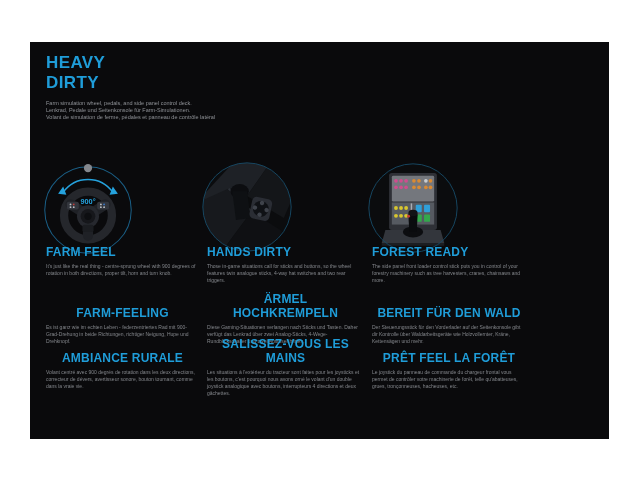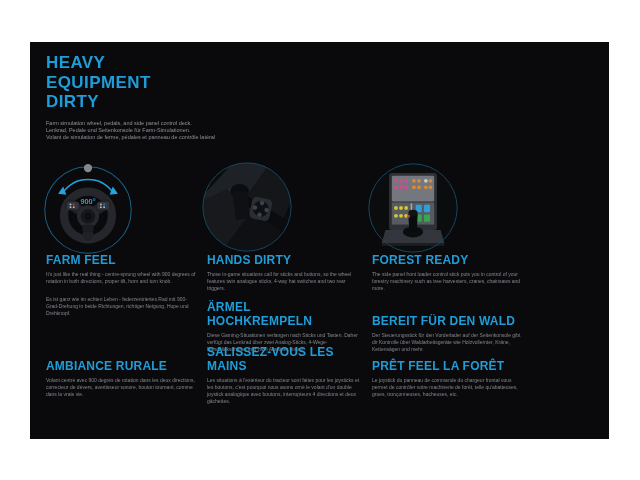--- a/index.html
+++ b/index.html
@@ -30,40 +30,39 @@
   .fig-3 { left:337px; top:6px; }
   .figure svg { width:100%; height:100%; display:block; }
   
   .sections {
     position:absolute; left:16px; top:204px;
     display:grid;
     grid-template-columns:161px 165px 162px;
     grid-template-rows:46px 45px auto;
   }
   .section { padding-right:8px; }
-  .title-box { display:flex; flex-direction:column; justify-content:flex-end; height:13px;margin-top:8px; }
-  .row2 .title-box, .row3 .title-box { height:28px; }
+  .title-box { display:flex; flex-direction:column; justify-content:flex-end; height:13px; }
+  .row2 .title-box, .row3 .title-box { height:28px;text-align:center; }
   .section-title {
     color:#1f9dd9; font-size:12px; font-weight:bold;
     line-height:13.5px; letter-spacing:0.2px; white-space:pre-line;
   }
   .section-body {
     margin-top:3.5px; color:#84878c;
     font-size:5px; line-height:7px;
   }
 </style>
 </head>
 <body>
 
 <div class="panel">
 
   <div class="header">
     <div>
       <div class="title-line">HEAVY</div>
-      <div class="title-line">EQUIPMENT</div>
       <div class="title-line">DIRTY</div>
     </div>
     <div class="subtitle">
       <div class="subtitle-line">Farm simulation wheel, pedals, and side panel control deck.</div>
       <div class="subtitle-line">Lenkrad, Pedale und Seitenkonsole für Farm-Simulationen.</div>
       <div class="subtitle-line">Volant de simulation de ferme, pédales et panneau de contrôle latéral</div>
     </div>
   </div>
 
   <div class="products">
@@ -206,20 +205,23 @@
       <div class="section-body">Those in-game situations call for sticks and buttons, so the wheel features twin analogue sticks, 4-way hat switches and two rear triggers.</div>
     </div>
     <div class="section row1">
       <div class="title-box">
           <div class="section-title">FOREST READY</div>
         </div>
       <div class="section-body">The side panel front loader control stick puts you in control of your forestry machinery such as tree harvesters, cranes, chainsaws and more.</div>
     </div>
 
     <div class="section row2">
+      <div class="title-box">
+          <div class="section-title">FARM-FEELING</div>
+        </div>
       <div class="section-body">Es ist ganz wie im echten Leben - federzentriertes Rad mit 900-Grad-Drehung in beide Richtungen, richtiger Neigung, Hupe und Drehknopf.</div>
     </div>
     <div class="section row2">
       <div class="title-box">
           <div class="section-title">ÄRMEL
 HOCHKREMPELN</div>
         </div>
       <div class="section-body">Diese Gaming-Situationen verlangen nach Sticks und Tasten. Daher verfügt das Lenkrad über zwei Analog-Sticks, 4-Wege-Rundblickschalter und zwei Auslöser hinten.</div>
     </div>
     <div class="section row2">

